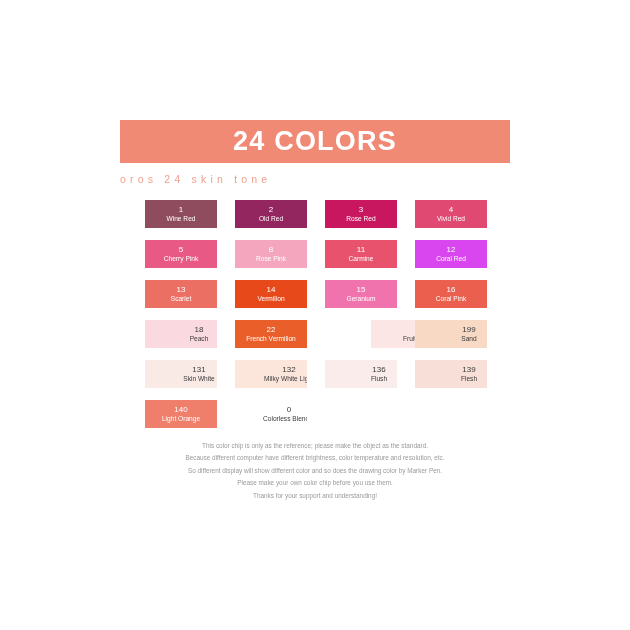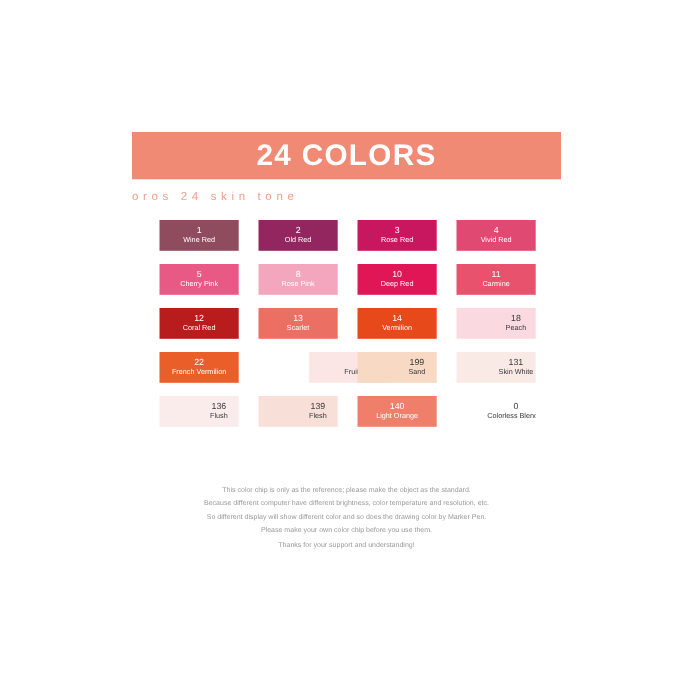--- a/index.html
+++ b/index.html
@@ -132,59 +132,67 @@
         <span class="name">Vivid Red</span>
       </div>
       <div class="swatch light-text" style="background: rgb(232, 90, 133);">
         <span class="code">5</span>
         <span class="name">Cherry Pink</span>
       </div>
       <div class="swatch light-text" style="background: rgb(243, 166, 189);">
         <span class="code">8</span>
         <span class="name">Rose Pink</span>
       </div>
-      <div class="swatch light-text" style="background: rgb(224, 22, 86);">
-        <span class="code">10</span>
-        <span class="name">Deep Red</span>
-      </div>
       <div class="swatch light-text" style="background: rgb(232, 82, 108);">
         <span class="code">11</span>
         <span class="name">Carmine</span>
       </div>
-      <div class="swatch light-text" style="background: #b91c1c;">
+      <div class="swatch light-text" style="background: #d946ef;">
         <span class="code">12</span>
         <span class="name">Coral Red</span>
       </div>
       <div class="swatch light-text" style="background: rgb(236, 111, 99);">
         <span class="code">13</span>
         <span class="name">Scarlet</span>
       </div>
       <div class="swatch light-text" style="background: rgb(232, 73, 27);">
         <span class="code">14</span>
         <span class="name">Vermilion</span>
       </div>
+      <div class="swatch light-text" style="background: rgb(241, 115, 174);">
+        <span class="code">15</span>
+        <span class="name">Geranium</span>
+      </div>
+      <div class="swatch light-text" style="background: rgb(234, 95, 77);">
+        <span class="code">16</span>
+        <span class="name">Coral Pink</span>
+      </div>
       <div class="swatch dark-text" style="background: rgb(251, 217, 225);">
         <span class="code">18</span>
         <span class="name">Peach</span>
       </div>
       <div class="swatch light-text" style="background: rgb(234, 95, 41);">
         <span class="code">22</span>
         <span class="name">French Vermilion</span>
       </div>
       <div class="swatch dark-text" style="background: rgb(251, 230, 229); margin-left: 46px;">
         <span class="code">28</span>
         <span class="name">Fruit Pink Light</span>
       </div>
       <div class="swatch dark-text" style="background: rgb(247, 217, 196);">
         <span class="code">199</span>
         <span class="name">Sand</span>
       </div>
       <div class="swatch dark-text" style="background: rgb(250, 234, 230);">
         <span class="code">131</span>
         <span class="name">Skin White</span>
+      </div>
+      <div class="swatch dark-text" style="background: rgb(252, 230, 219);">
+        <span class="code">132</span>
+        <span class="name">Milky White Light</span>
       </div>
       <div class="swatch dark-text" style="background: rgb(250, 236, 235);">
         <span class="code">136</span>
         <span class="name">Flush</span>
       </div>
       <div class="swatch dark-text" style="background: rgb(248, 224, 216);">
         <span class="code">139</span>
         <span class="name">Flesh</span>
       </div>
       <div class="swatch light-text" style="background: rgb(239, 127, 106);">

